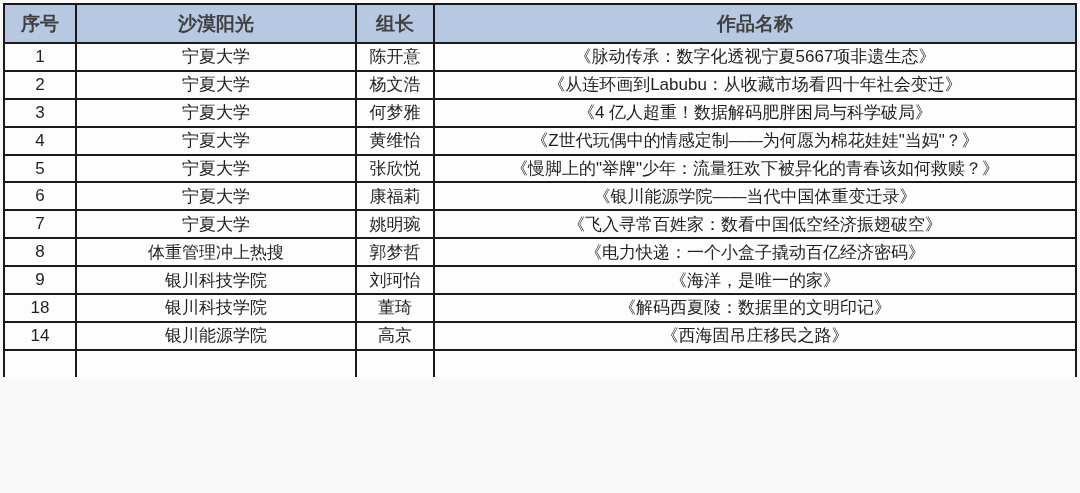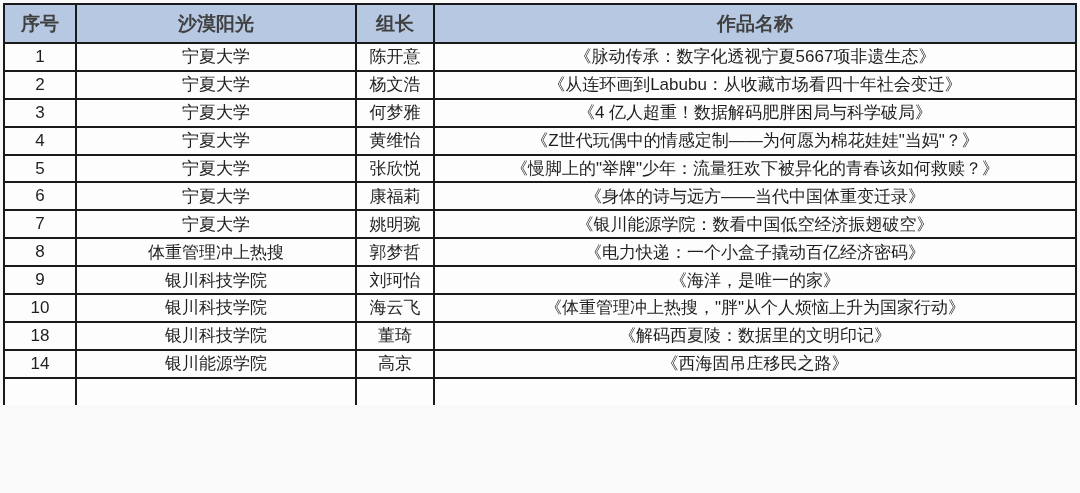--- a/index.html
+++ b/index.html
@@ -93,45 +93,39 @@
         <tr>
           <td class="c-no">5</td>
           <td class="c-school">宁夏大学</td>
           <td class="c-leader">张欣悦</td>
           <td class="c-title">《慢脚上的"举牌"少年：流量狂欢下被异化的青春该如何救赎？》</td>
         </tr>
         <tr>
           <td class="c-no">6</td>
           <td class="c-school">宁夏大学</td>
           <td class="c-leader">康福莉</td>
-          <td class="c-title">《身体的诗与远方——当代中国体重变迁录》</td>
+          <td class="c-title">《银川能源学院——当代中国体重变迁录》</td>
         </tr>
         <tr>
           <td class="c-no">7</td>
           <td class="c-school">宁夏大学</td>
           <td class="c-leader">姚明琬</td>
-          <td class="c-title">《银川能源学院：数看中国低空经济振翅破空》</td>
+          <td class="c-title">《飞入寻常百姓家：数看中国低空经济振翅破空》</td>
         </tr>
         <tr>
           <td class="c-no">8</td>
           <td class="c-school">体重管理冲上热搜</td>
           <td class="c-leader">郭梦哲</td>
           <td class="c-title">《电力快递：一个小盒子撬动百亿经济密码》</td>
         </tr>
         <tr>
           <td class="c-no">9</td>
           <td class="c-school">银川科技学院</td>
           <td class="c-leader">刘珂怡</td>
           <td class="c-title">《海洋，是唯一的家》</td>
-        </tr>
-        <tr>
-          <td class="c-no">10</td>
-          <td class="c-school">银川科技学院</td>
-          <td class="c-leader">海云飞</td>
-          <td class="c-title">《体重管理冲上热搜，"胖"从个人烦恼上升为国家行动》</td>
         </tr>
         <tr>
           <td class="c-no">18</td>
           <td class="c-school">银川科技学院</td>
           <td class="c-leader">董琦</td>
           <td class="c-title">《解码西夏陵：数据里的文明印记》</td>
         </tr>
         <tr>
           <td class="c-no">14</td>
           <td class="c-school">银川能源学院</td>

